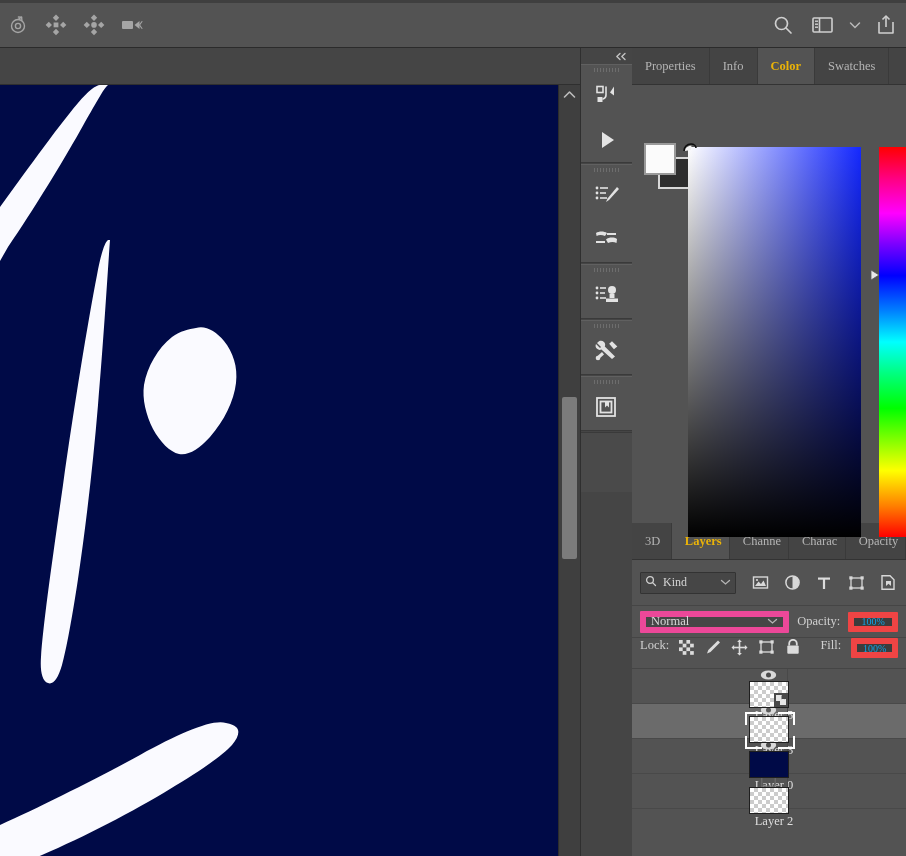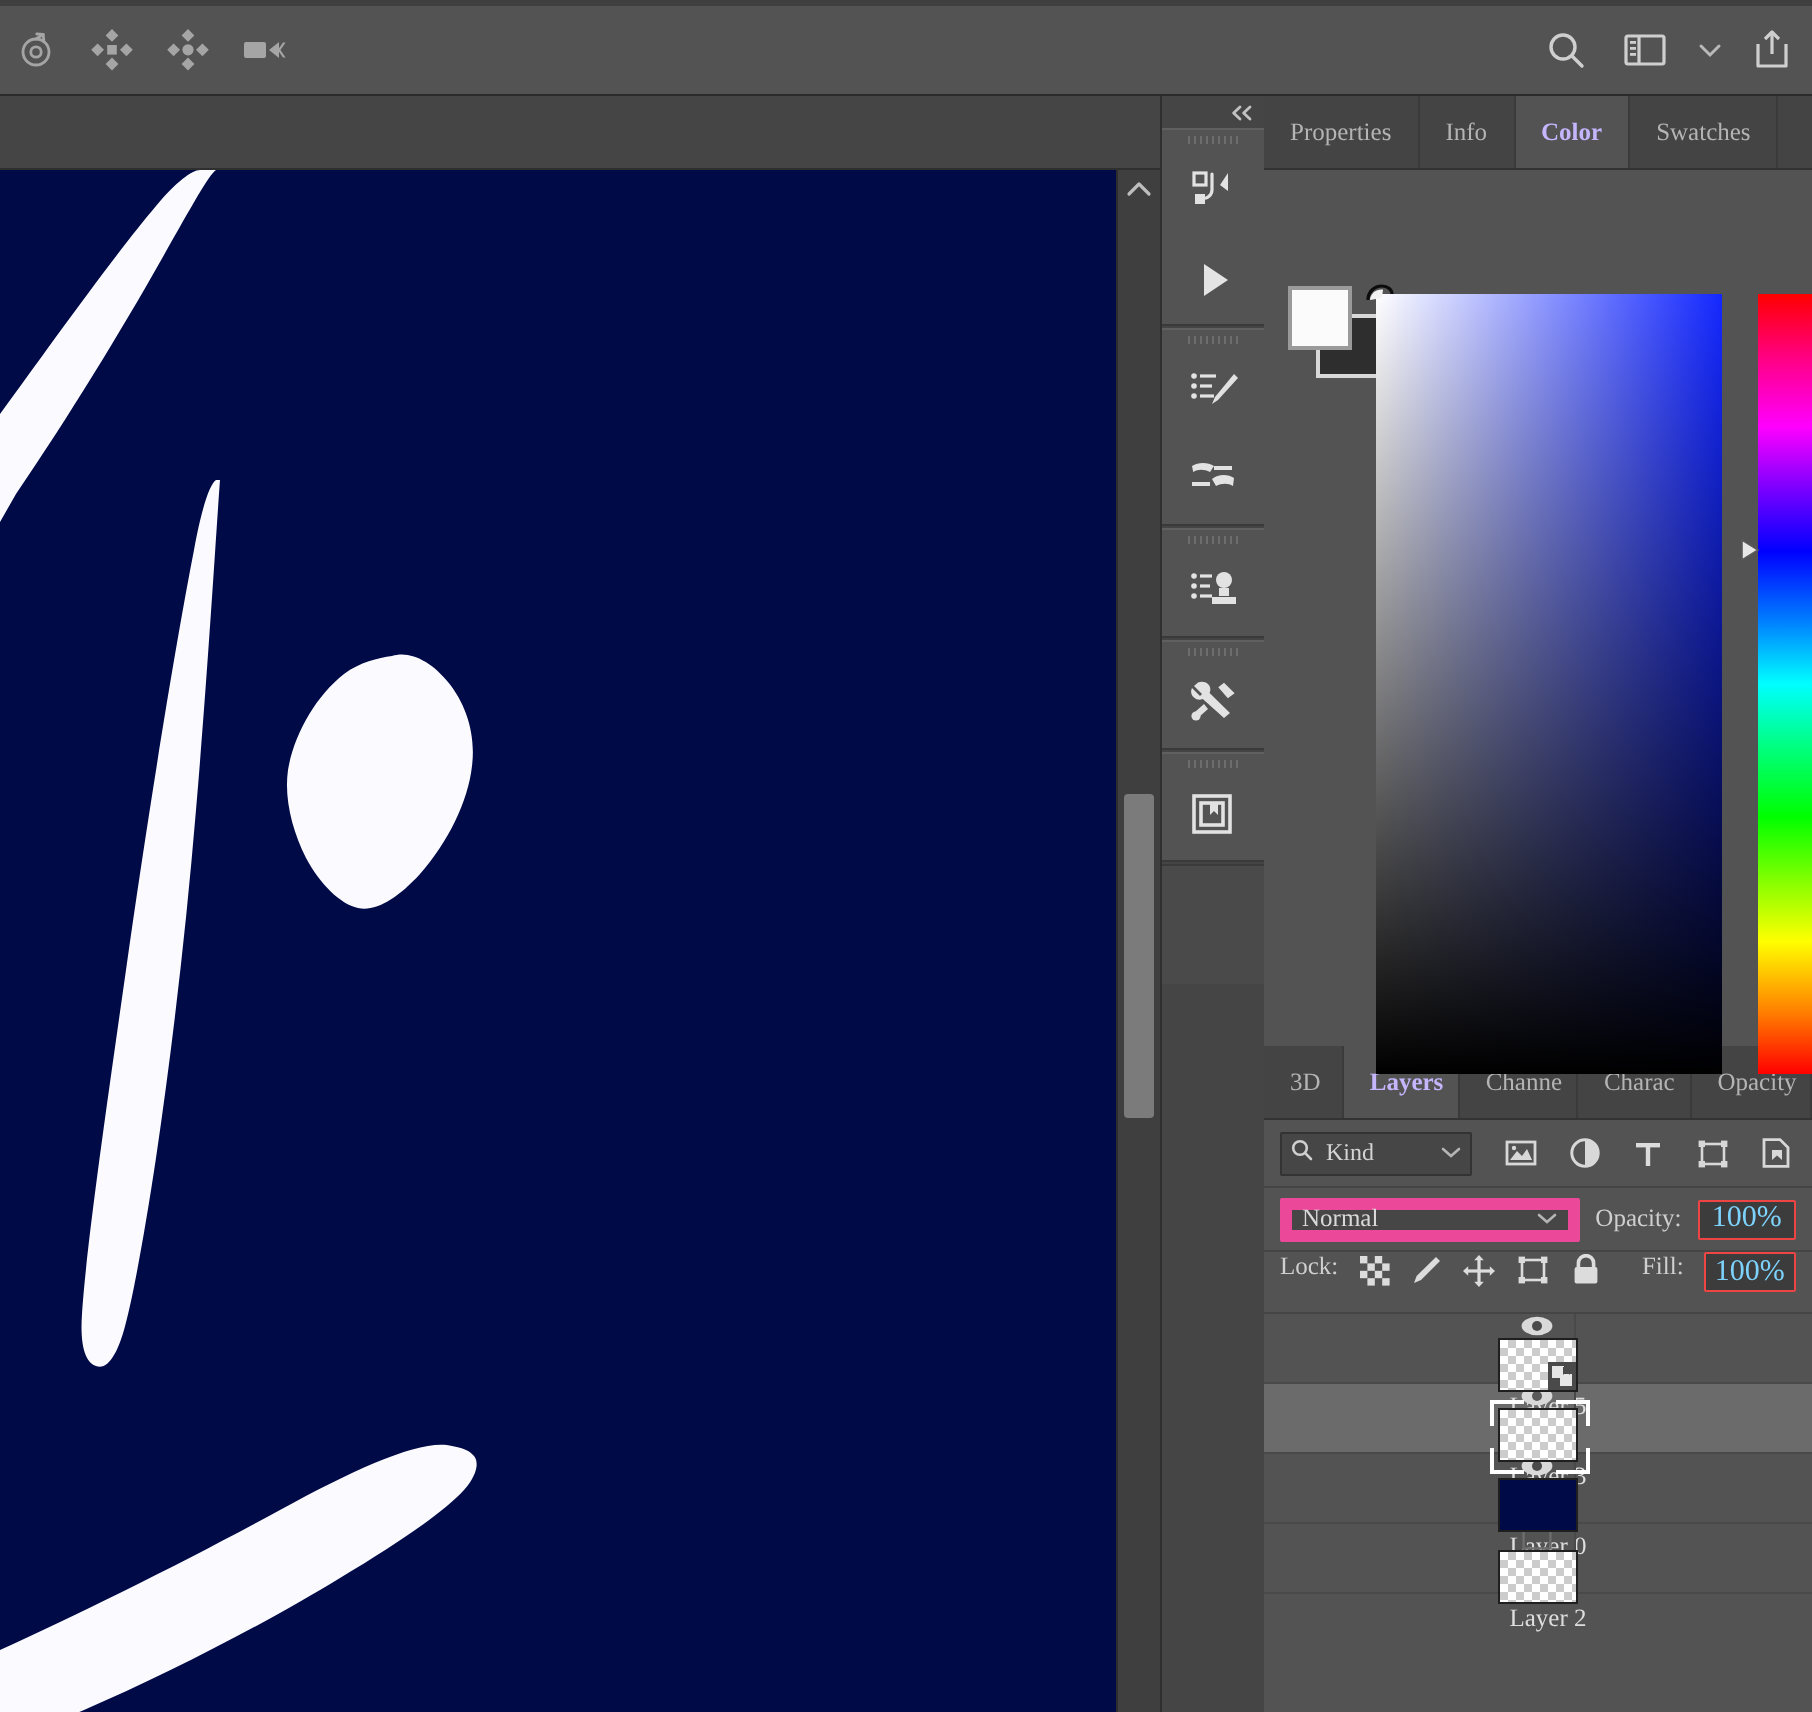--- a/index.html
+++ b/index.html
@@ -121,21 +121,21 @@
     padding: 0 13px;
     font-size: 12.5px;
     color: #b4b4b4;
     background: #444444;
     border-right: 1px solid #3a3a3a;
     white-space: nowrap;
     overflow: hidden;
   }
   .tab.active {
     background: #535353;
-    color: #c4b5fd;
+    color: #eab308;
     font-weight: bold;
   }
   .tabrow .filler { flex: 1; background: #444444; }
 
   
   #colorpanel {
     position: relative; height: 438px; background: #535353;
   }
   #swatch-pair {
     position: absolute; left: 12px; top: 58px; width: 46px; height: 46px;
@@ -166,21 +166,21 @@
       #00ffff 50%, #00ff80 58%, #00ff00 67%,
       #80ff00 75%, #ffff00 83%, #ff8000 92%, #ff0000 100%);
   }
   #hue-marker {
     position: absolute; left: 238px; top: 183px; width: 11px; height: 14px;
   }
 
   
   #layerspanel { background: #535353; }
   #filterbar {
-    height: 34px; display: flex; align-items: center; padding: 0 8px;
+    height: 46px; display: flex; align-items: center; padding: 0 8px;
     border-bottom: 1px solid #454545;
   }
   .kind-select {
     display: flex; align-items: center; gap: 6px;
     width: 112px; height: 22px;
     background: #464646; border: 1px solid #333;
     padding: 0 4px; border-radius: 1px;
     color: #d4d4d4; font-size: 12px;
     position: relative;
   }
@@ -195,22 +195,22 @@
   .blend-select {
     width: 157px; height: 22px;
     background: #464646; border: 6px solid #ec4899;
     display: flex; align-items: center; padding: 0 5px;
     color: #d9d9d9; font-size: 12.5px; border-radius: 1px;
   }
   .blend-select .lbl { flex: 1; }
   .fieldlabel { color: #cfcfcf; font-size: 12.5px; white-space: nowrap; }
   .numfield {
     width: 52px; height: 20px;
-    background: #3c3c3c; border: 1px solid #ef4444;
-    color: #7dd3fc; font-size: 15px;
+    background: #3c3c3c; border: 6px solid #ef4444;
+    color: #0ea5e9; font-size: 10px;
     display: flex; align-items: center; justify-content: center;
     border-radius: 1px;
   }
 
   #lockbar {
     height: 31px; display: flex; align-items: flex-start; padding: 0 8px; gap: 10px;
     border-bottom: 1px solid #454545;
   }
   #lockbar .licon { display: flex; align-items: center; justify-content: center; width: 18px; height: 18px; }
   #lockbar .spacer { flex: 1; }

